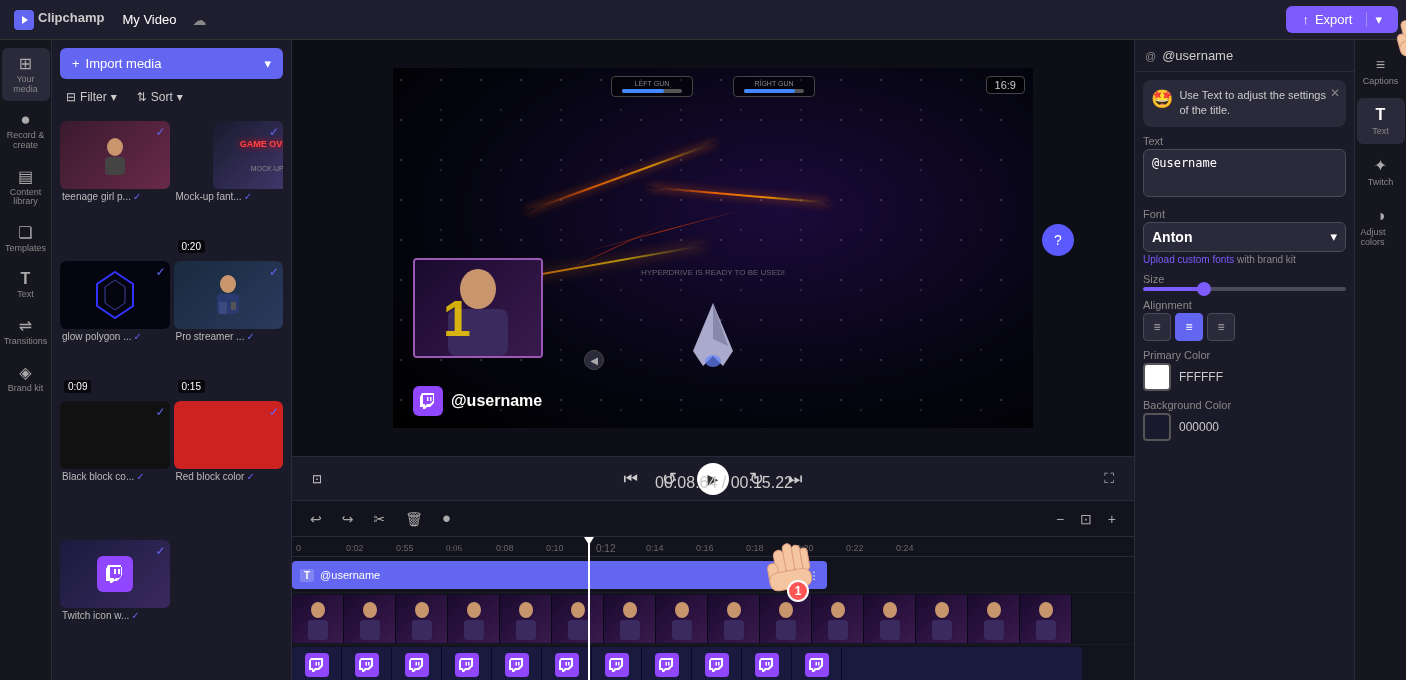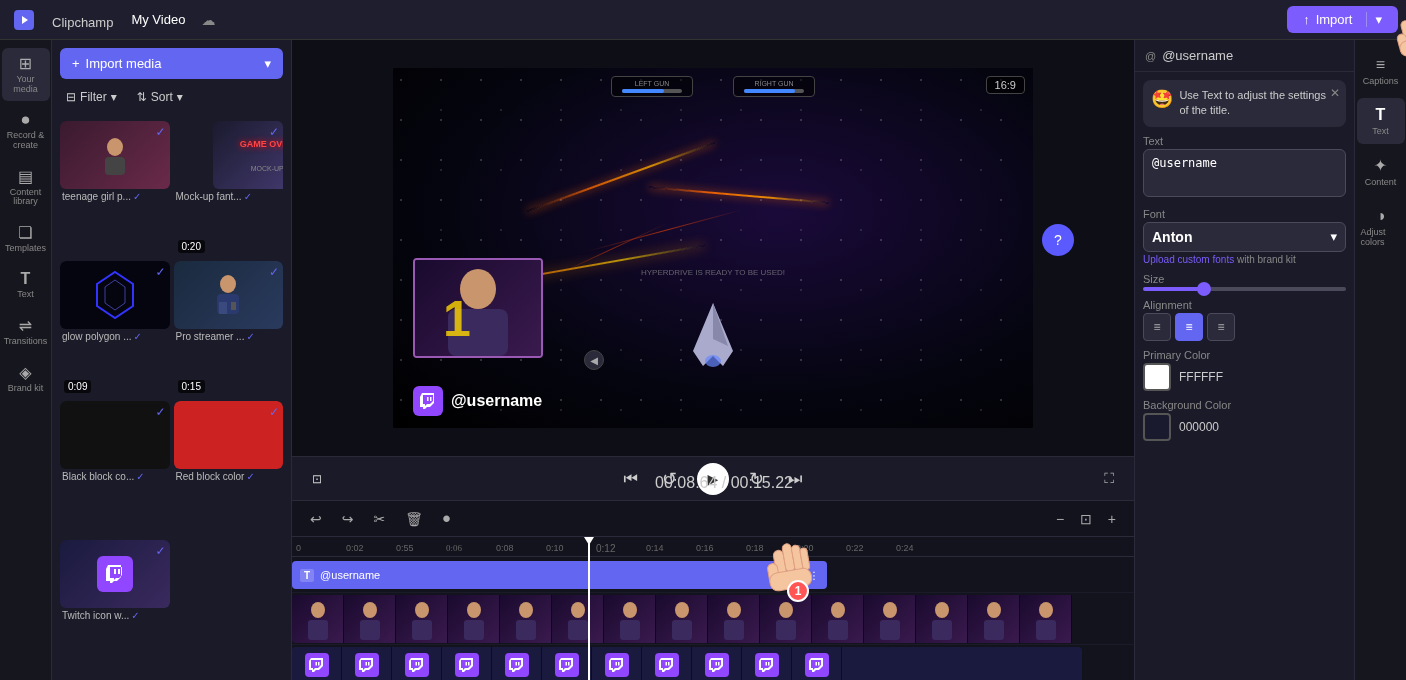--- a/index.html
+++ b/index.html
@@ -1,20 +1,20 @@
 <!DOCTYPE html>
 <html><head>
   <meta charset="utf-8">
   <style>
     * { box-sizing: border-box; margin: 0; padding: 0; }
     body { background: #1a1a2e; color: #fff; font-family: 'Segoe UI', Arial, sans-serif; font-size: 13px; overflow: hidden; width: 1406px; height: 680px; display: flex; flex-direction: column; }
 
     
     .topbar { height: 40px; background: #1e1e2e; display: flex; align-items: center; padding: 0 8px; gap: 8px; border-bottom: 1px solid #333; flex-shrink: 0; }
-    .topbar-logo { display: flex; align-items: flex-end; gap: 18px; padding: 0 6px; }
+    .topbar-logo { display: flex; align-items: flex-start; gap: 4px; padding: 0 6px; font-weight: bold; }
     .logo-icon { width: 20px; height: 20px; background: #6366f1; border-radius: 4px; display: flex; align-items: center; justify-content: center; font-size: 10px; }
     .topbar-appname { font-size: 13px; color: #ccc; }
     .topbar-title { font-size: 13px; color: #fff; margin-left: 4px; }
     .topbar-cloud { margin-left: 8px; color: #888; font-size: 14px; }
     .topbar-spacer { flex: 1; }
     .export-btn { background: #7c5cfc; color: #fff; border: none; border-radius: 6px; padding: 6px 16px; font-size: 13px; cursor: pointer; display: flex; align-items: center; gap: 6px; }
 
     
     .main { display: flex; flex: 1; overflow: hidden; }
 
@@ -143,21 +143,21 @@
         <polygon points="5,3 11,7 5,11" fill="white"></polygon>
       </svg>
     </div>
     <span class="topbar-appname">Clipchamp</span>
   </div>
   <span class="topbar-title">My Video</span>
   <span class="topbar-cloud">☁</span>
   <div class="topbar-spacer"></div>
   <button class="export-btn">
     <span>↑</span>
-    <span>Import</span>
+    <span>Export</span>
     <span style="margin-left:8px; border-left: 1px solid #9b8ef0; padding-left:8px;">▾</span>
   </button>
 </div>
 
 <div class="main">
 
   <div class="left-icons">
     <div class="sidebar-icon-item active">
       <span class="sidebar-icon-symbol">⊞</span>
       <span class="sidebar-icon-label">Your media</span>
@@ -731,21 +731,21 @@
             <rect x="36" y="17" width="6" height="18" rx="3" fill="#f5c5a0" stroke="#e0a080" stroke-width="1"></rect>
             <rect x="5" y="26" width="9" height="16" rx="4.5" fill="#f5c5a0" stroke="#e0a080" stroke-width="1"></rect>
             <rect x="5" y="34" width="38" height="15" rx="7" fill="#f5c5a0" stroke="#e0a080" stroke-width="1"></rect>
           </g>
         </svg>
         
       </div>
     </div>
     <div class="right-tab">
       <span class="right-tab-icon">✦</span>
-      <span class="right-tab-label">Content</span>
+      <span class="right-tab-label">Twitch</span>
     </div>
     <div class="right-tab">
       <span class="right-tab-icon">◑</span>
       <span class="right-tab-label">Adjust colors</span>
     </div>
   </div>
 
 </div>
 
 </body></html>

